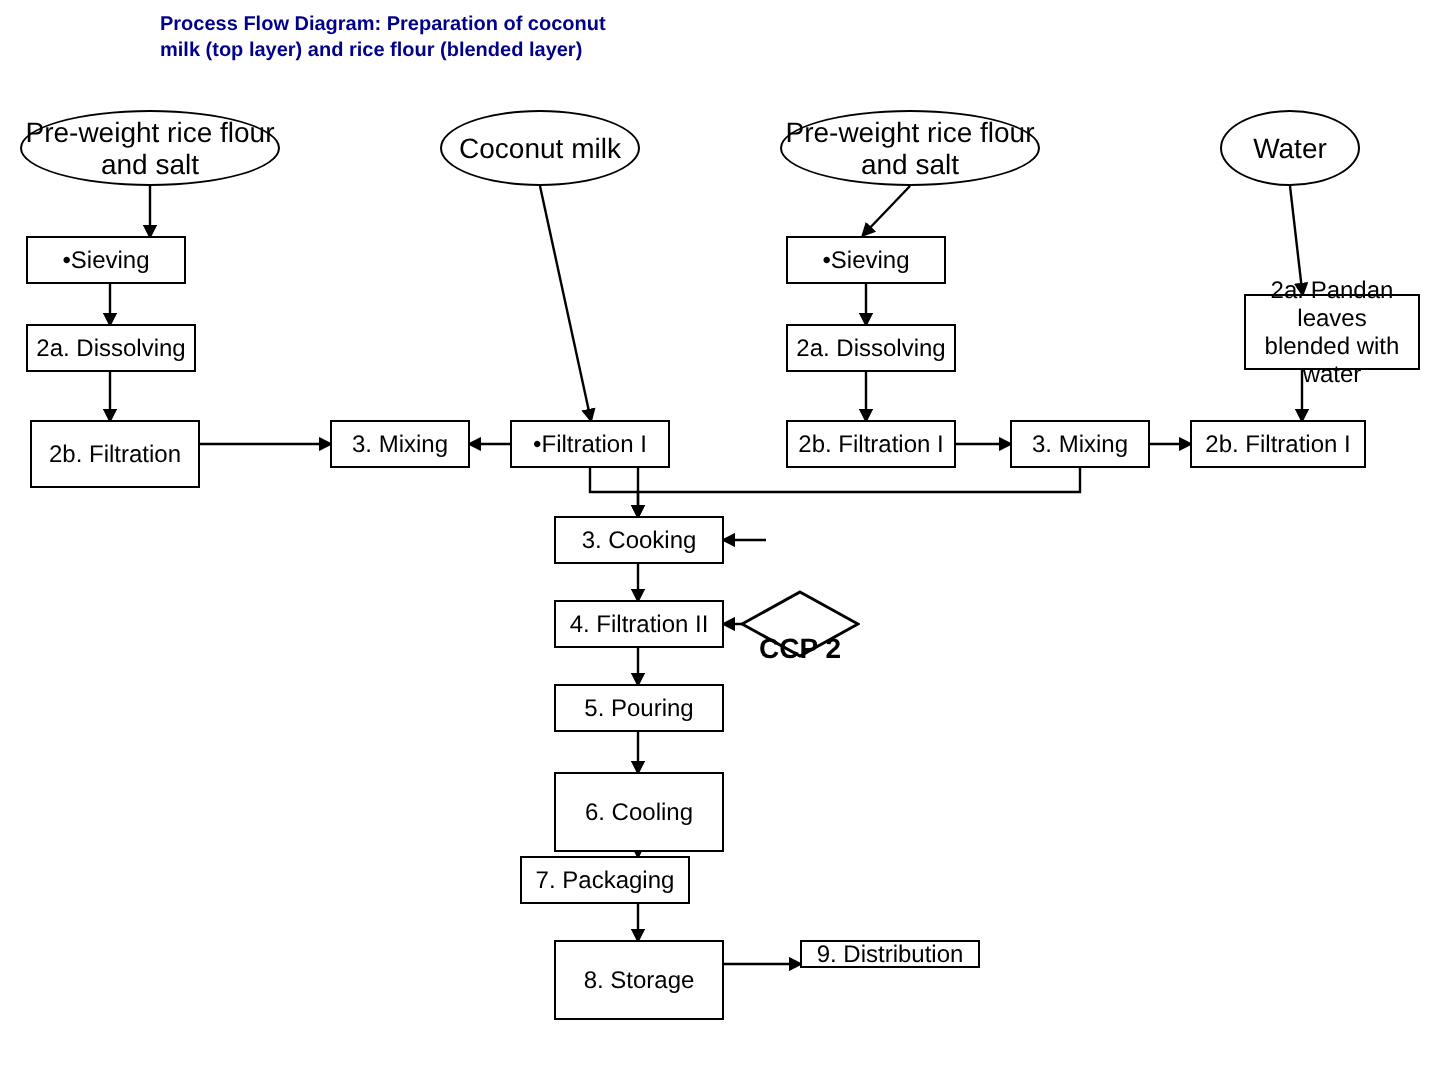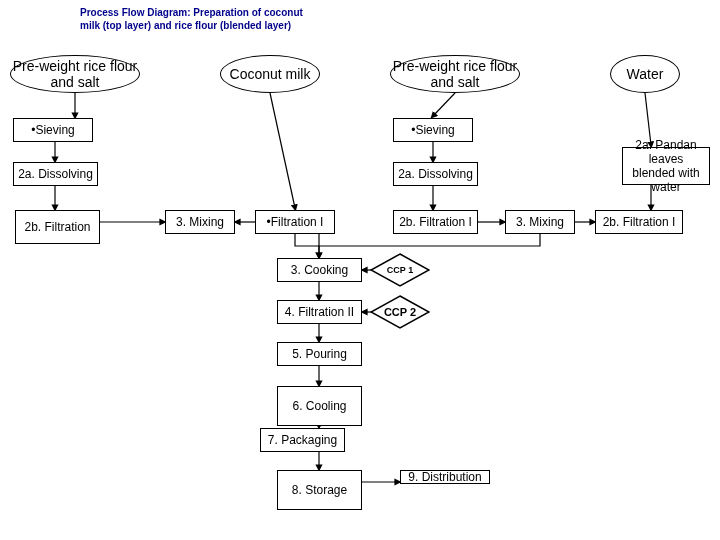--- a/index.html
+++ b/index.html
@@ -196,31 +196,23 @@
   <div class="box" style="left:260px;top:428px;width:85px;height:24px;">
     <span>7. Packaging</span>
   </div>
   <div class="box" style="left:277px;top:470px;width:85px;height:40px;">
     <span>8. Storage</span>
   </div>
   <div class="box" style="left:400px;top:470px;width:90px;height:14px;">
     <span>9. Distribution</span>
   </div>
 
-  <div style="position:absolute;left:370px;top:253px;width:60px;height:34px;">
-    <svg width="60" height="34" viewBox="0 0 60 34">
-      <polygon points="30,1 59,17 30,33 1,17" fill="#fff" stroke="#000" stroke-width="1.5"></polygon>
-    </svg>
-    <div style="position:absolute;top:0;left:0;width:60px;height:34px;display:flex;align-items:center;justify-content:center;font-size:9px;font-weight:bold;">
-      <span>CCP 1</span>
-    </div>
-  </div>
 
   <div style="position:absolute;left:370px;top:295px;width:60px;height:34px;">
     <svg width="60" height="34" viewBox="0 0 60 34">
       <polygon points="30,1 59,17 30,33 1,17" fill="#fff" stroke="#000" stroke-width="1.5"></polygon>
     </svg>
-    <div style="position:absolute;top:0;left:0;width:60px;height:34px;display:flex;align-items:center;justify-content:center;font-size:11px;font-weight:bold;">
+    <div style="position:absolute;top:12px;left:0;width:60px;height:34px;display:flex;align-items:center;justify-content:center;font-size:14px;font-weight:bold;">
       <span>CCP 2</span>
     </div>
   </div>
 
 </div>
 
 </body></html>

